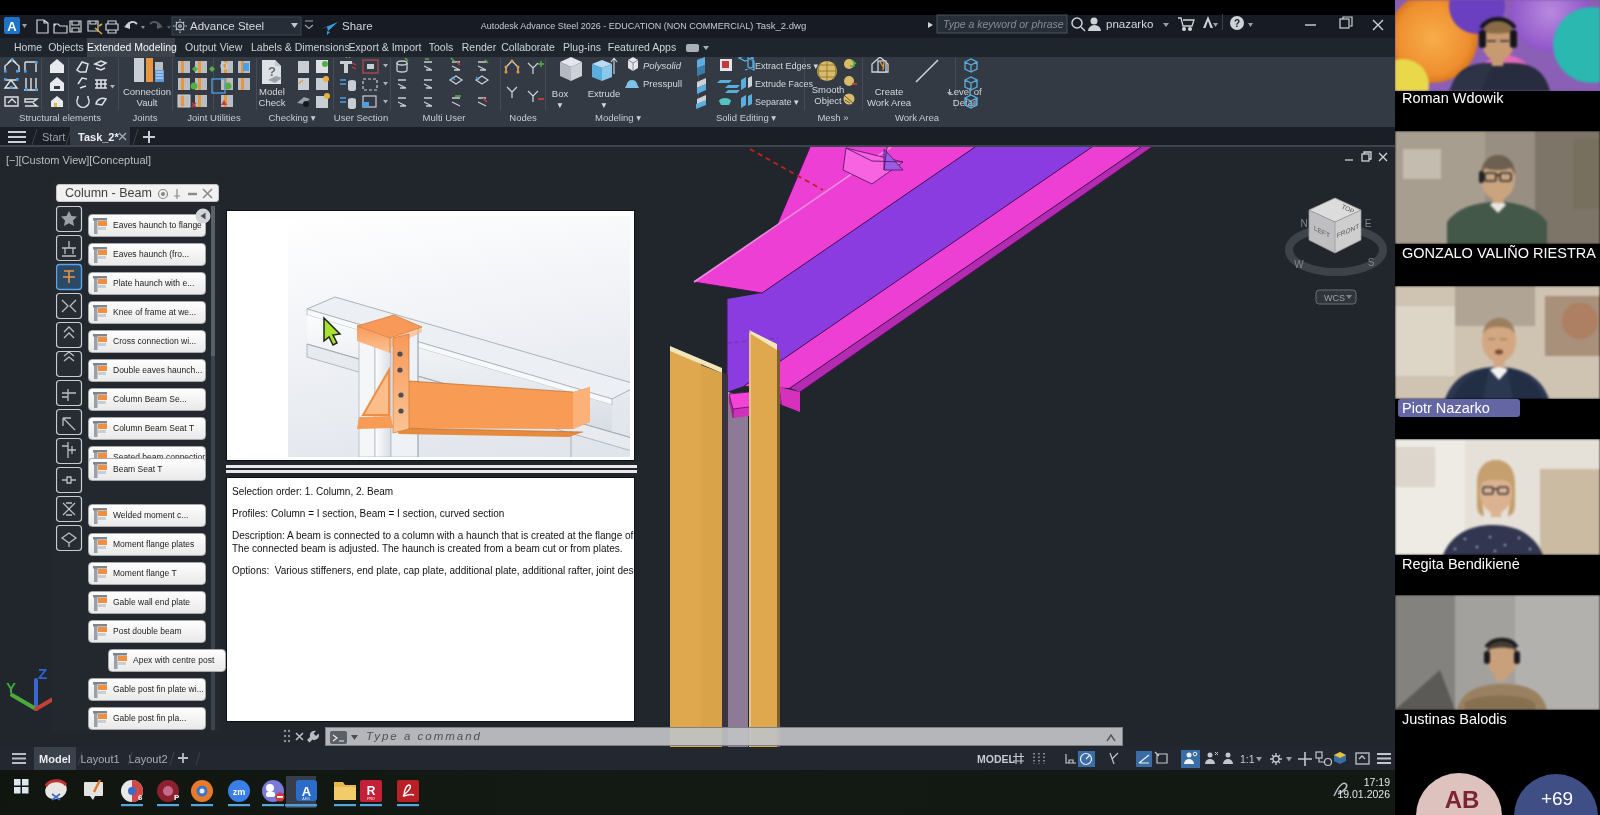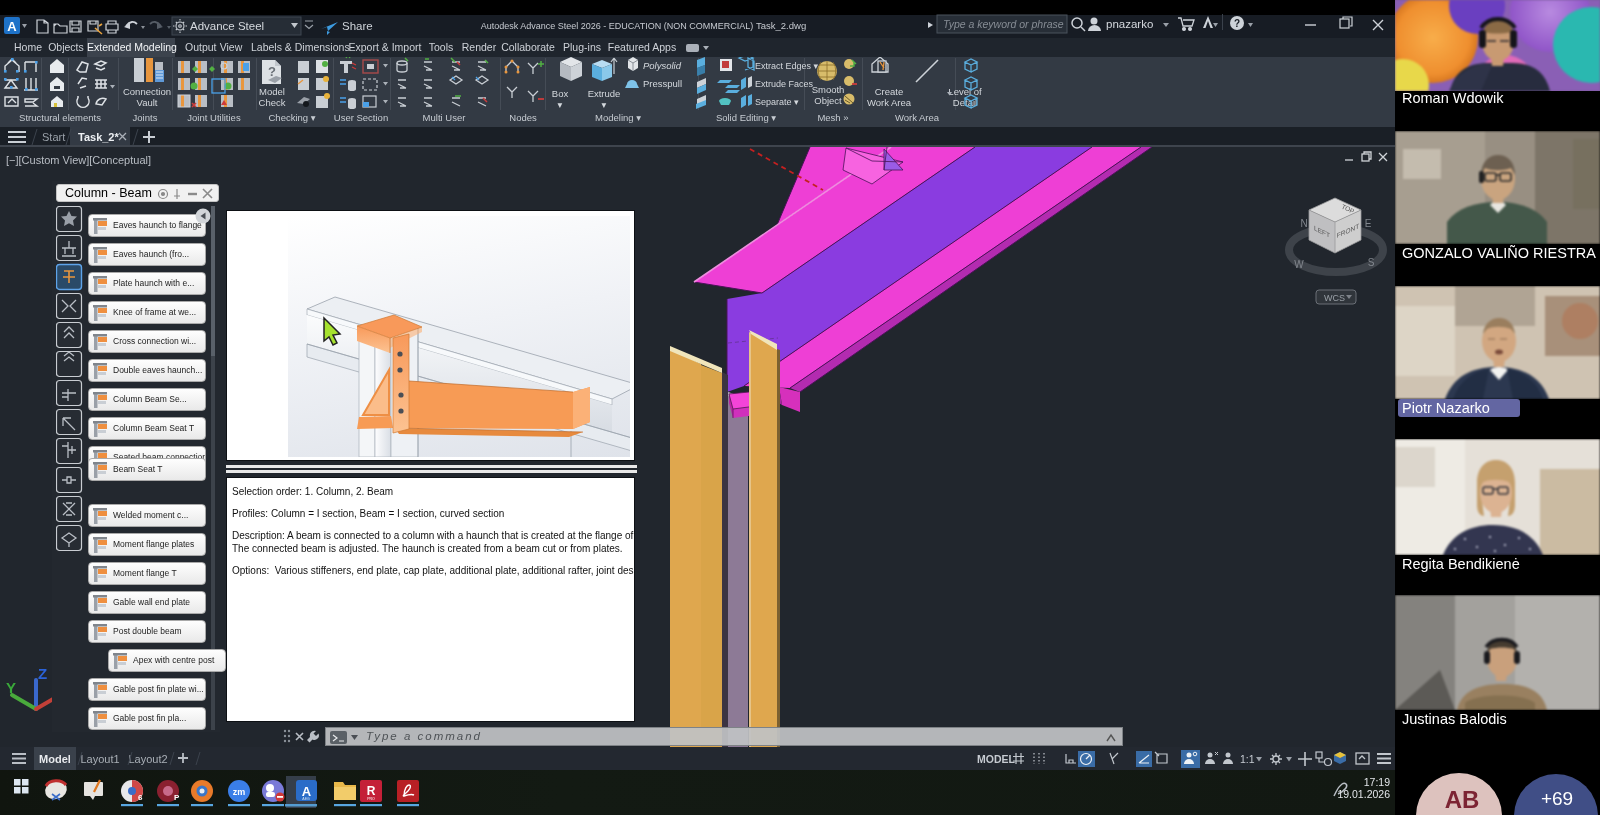--- a/index.html
+++ b/index.html
@@ -13,21 +13,21 @@
 .mtab{position:absolute;top:0;height:19px;line-height:19px;color:#ced2d8;font-size:10.5px;text-align:center;white-space:nowrap;}
 .mtab.sel{background:#3c434d;color:#f2f4f6;}
 #ribbon{position:absolute;left:0;top:57px;width:1397px;height:70px;background:#333a44;}
 .rlabel{position:absolute;top:55px;height:12px;line-height:12px;font-size:9.5px;color:#c7ccd2;text-align:center;white-space:nowrap;}
 .rsep{position:absolute;top:1px;height:52px;width:1px;background:#454c56;}
 .rtext{position:absolute;font-size:9.5px;color:#d4d8dd;text-align:center;line-height:10.5px;white-space:nowrap;}
 #filetabs{position:absolute;left:0;top:127px;width:1397px;height:20px;background:#1a1f26;}
 
 #viewport{position:absolute;left:0;top:147px;width:1397px;height:600px;background:#21262d;overflow:hidden;}
 
-#pal-title{position:absolute;left:56px;top:37px;width:163px;height:18px;background:#f1f1f1;border:1px solid #c3c3c3;border-radius:3px;color:#000000;font-size:12.5px;line-height:16px;padding-left:8px;}
+#pal-title{position:absolute;left:56px;top:37px;width:163px;height:18px;background:#f1f1f1;border:1px solid #c3c3c3;border-radius:3px;color:#404040;font-size:12.5px;line-height:16px;padding-left:8px;}
 .pitem{position:absolute;left:88px;width:118px;height:23px;background:linear-gradient(#fefefe,#e9e9e9);border:1px solid #a9a9a9;border-radius:4px;font-size:8.5px;color:#1c1c1c;line-height:21px;white-space:nowrap;overflow:hidden;}
 .pitem span{position:absolute;left:24px;top:0;}
 .pitem svg{position:absolute;left:2px;top:2px;}
 
 #prevpanel{position:absolute;left:226px;top:63px;width:409px;height:251px;background:#fff;border:1px solid #0d1014;}
 #illus{position:absolute;left:61px;top:5px;width:342px;height:241px;background:linear-gradient(170deg,#ffffff 0%,#f0f2f6 45%,#dfe3ea 100%);}
 #descpanel{position:absolute;left:226px;top:330px;width:409px;height:245px;background:#fff;border:1px solid #0d1014;color:#111;font-size:10px;overflow:hidden;}
 #descpanel div{position:absolute;left:5px;white-space:nowrap;}
 
 #cmdbar{position:absolute;left:0px;top:727px;width:1397px;height:20px;}

